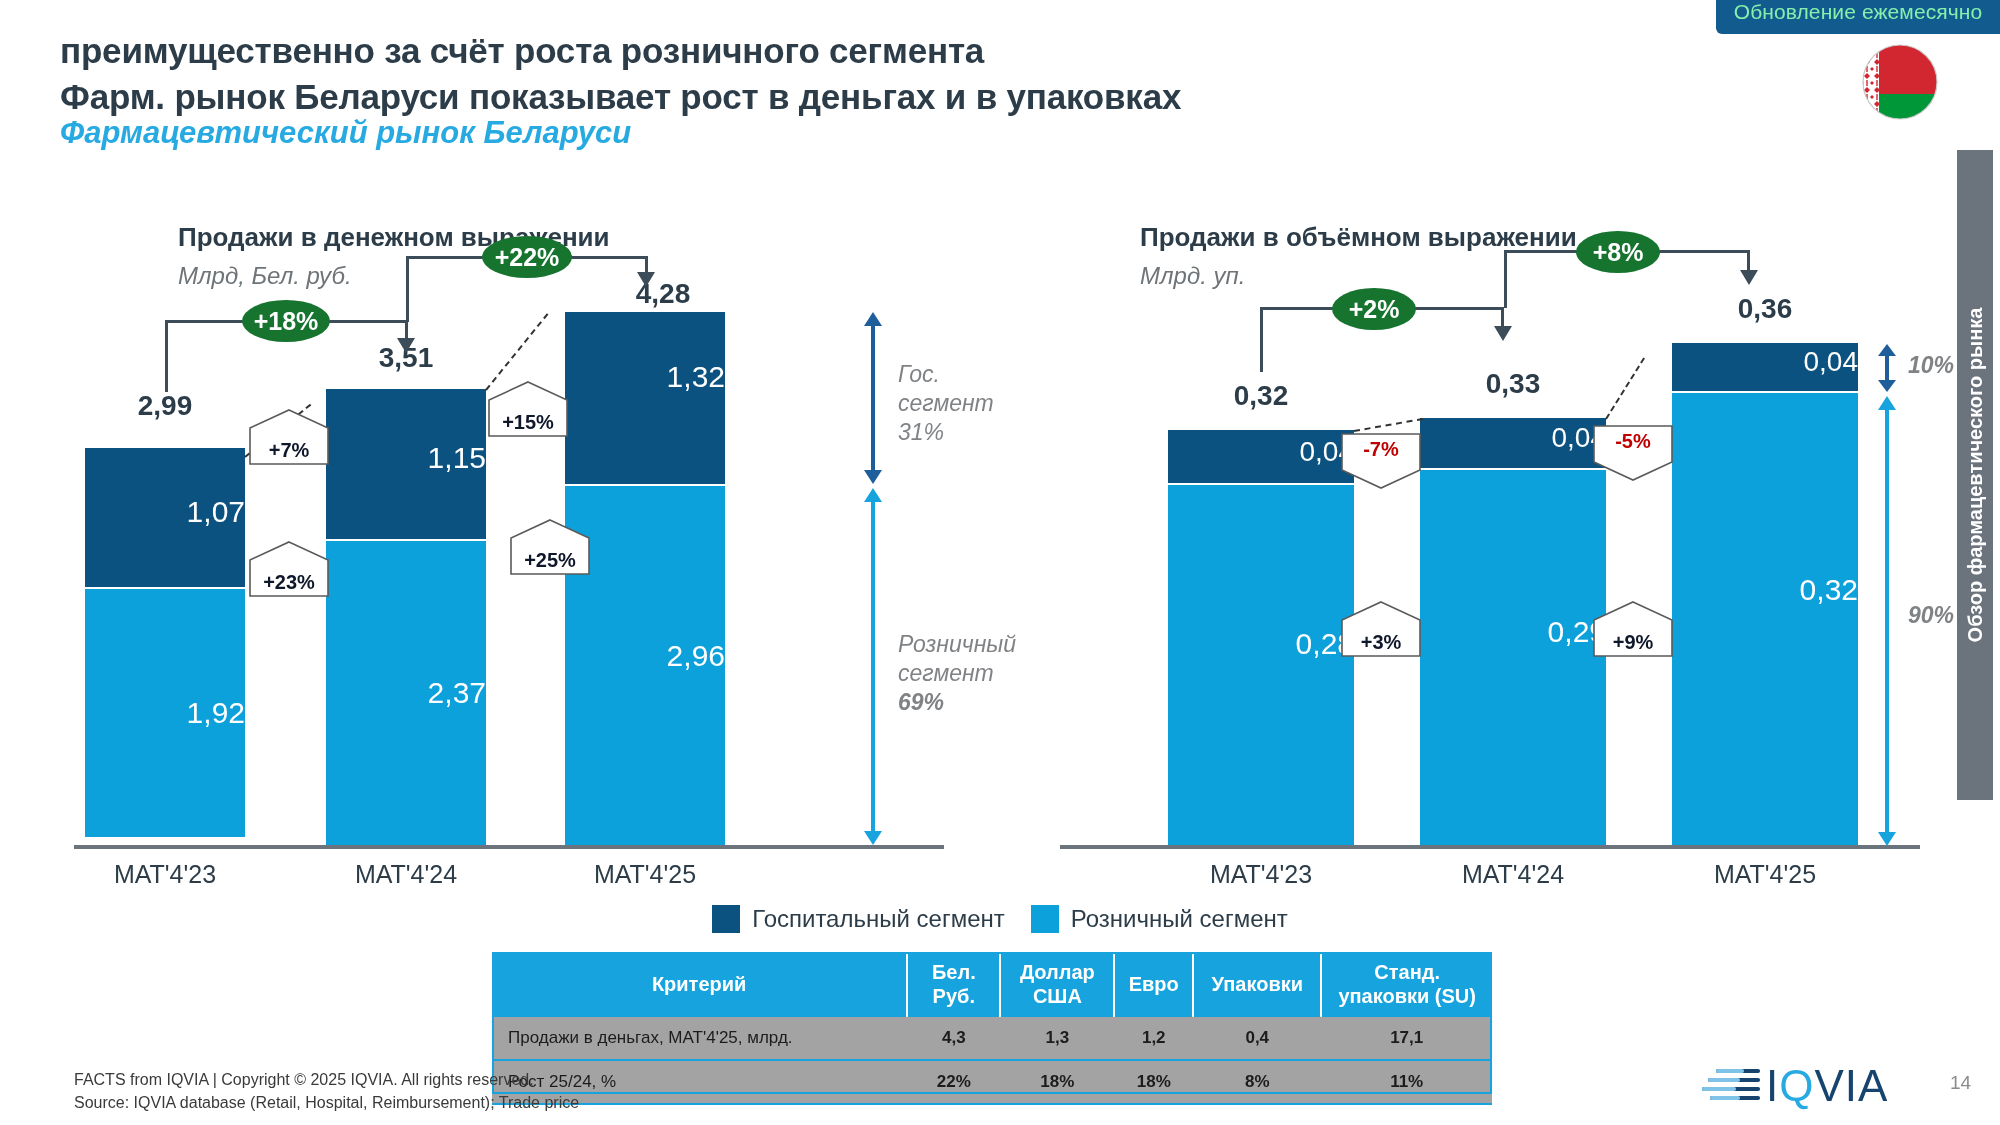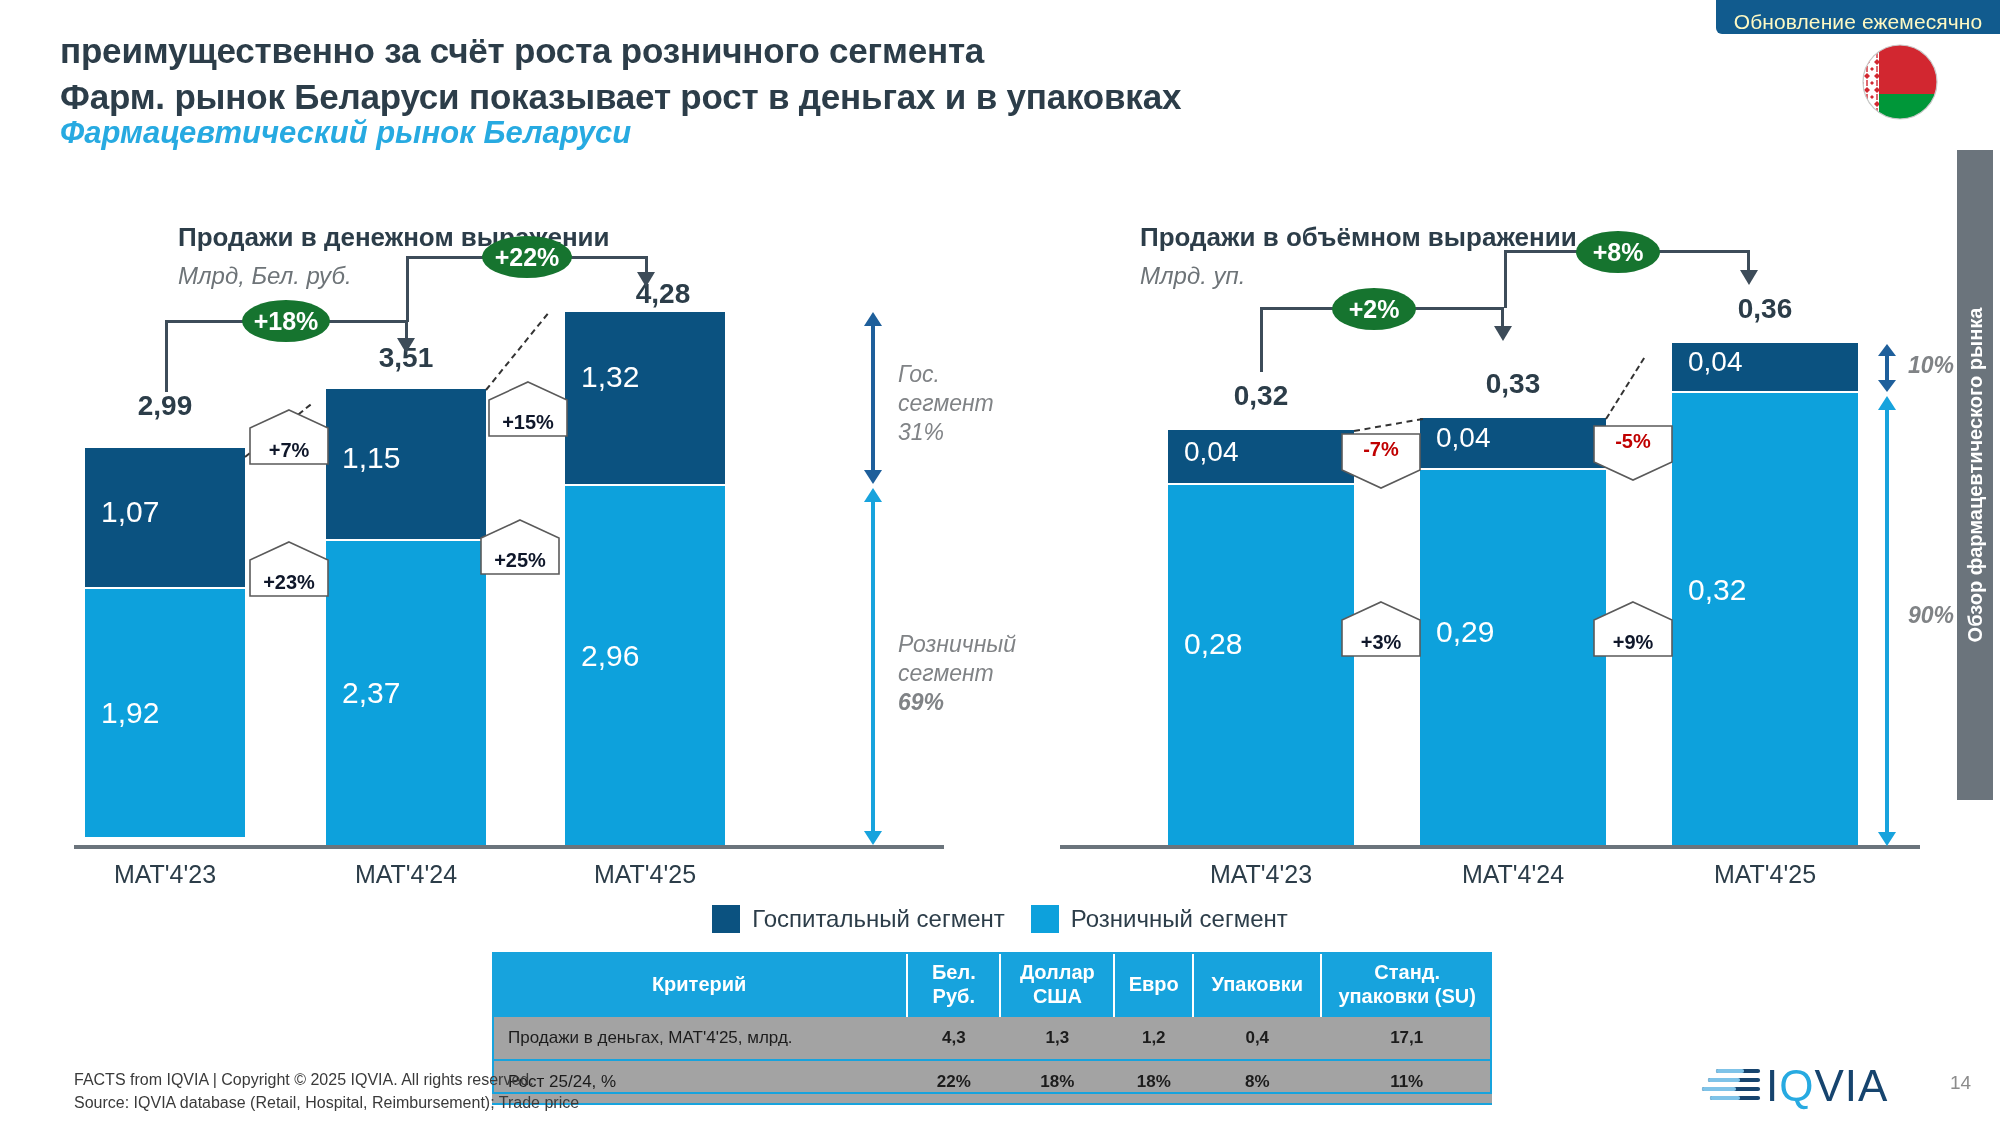--- a/index.html
+++ b/index.html
@@ -10,23 +10,23 @@
     overflow: hidden;
   }
   #slide { position: relative; width: 2000px; height: 1125px; background:#fff; }
 
   
   .update-badge {
     position: absolute; top: 0px; left: 1716px;
     width: 284px; height: 34px;
     background: #115B8E;
     border-radius: 0 0 0 6px;
-    color: #fef9c3;
+    color: #86efac;
     font-size: 21px;
-    display: flex; align-items: flex-end; justify-content: center;
+    display: flex; align-items: flex-start; justify-content: center;
     letter-spacing: .1px;
   }
 
   
   .flag-wrap { position:absolute; top:44px; left:1862px; width:76px; height:76px; }
 
   
   .side-tab {
     position: absolute; left: 1957px; top: 150px;
     width: 36px; height: 650px;
@@ -65,22 +65,22 @@
 
   
   .chart { position: absolute; }
   .axis {
     position: absolute; height: 4px; background: #6B747C;
   }
   .bar { position: absolute; }
   .seg-gov  { background: #0B5280; position:absolute; left:0; width:100%; }
   .seg-ret  { background: #0DA1DC; position:absolute; left:0; width:100%; border-top:2px solid #fff; }
   .seg-label {
-    position: absolute; width:100%; text-align:left;
-    color:#fff; font-size: 30px; padding-left: 16px;
+    position: absolute; width:100%; text-align:right;
+    color:#fff; font-size: 30px;
   }
   .bar-total {
     position: absolute; text-align:center; font-size:28px; font-weight:bold; color:#2C3D49;
   }
   .cat-label {
     position: absolute; text-align:center; font-size:25px; color:#2C3D49;
   }
 
   
   .pill {
@@ -253,21 +253,21 @@
         </svg>
       <div class="plate" style="left:0;top:0;width:82px;height:58px;">+15%</div>
     </div>
 
     <div style="position:absolute;left:248px;top:540px;width:82px;height:58px;">
       <svg width="82" height="58" viewBox="0 0 82 58">
           <polygon points="41,2 80,20 80,56 2,56 2,20" fill="#ffffff" stroke="#5a5a5a" stroke-width="1.6"></polygon>
         </svg>
       <div class="plate" style="left:0;top:0;width:82px;height:58px;">+23%</div>
     </div>
-    <div style="position:absolute;left:479px;top:518px;width:82px;height:58px;">
+    <div style="position:absolute;left:509px;top:518px;width:82px;height:58px;">
       <svg width="82" height="58" viewBox="0 0 82 58">
           <polygon points="41,2 80,20 80,56 2,56 2,20" fill="#ffffff" stroke="#5a5a5a" stroke-width="1.6"></polygon>
         </svg>
       <div class="plate" style="left:0;top:0;width:82px;height:58px;">+25%</div>
     </div>
 
     <div style="position:absolute;left:862px;top:312px;">
       <svg width="22" height="172" viewBox="0 0 22 172">
         <line x1="11" y1="10" x2="11" y2="162" stroke="#1E5F9B" stroke-width="4"></line>
         <polygon points="11,0 2,14 20,14" fill="#1E5F9B"></polygon>

